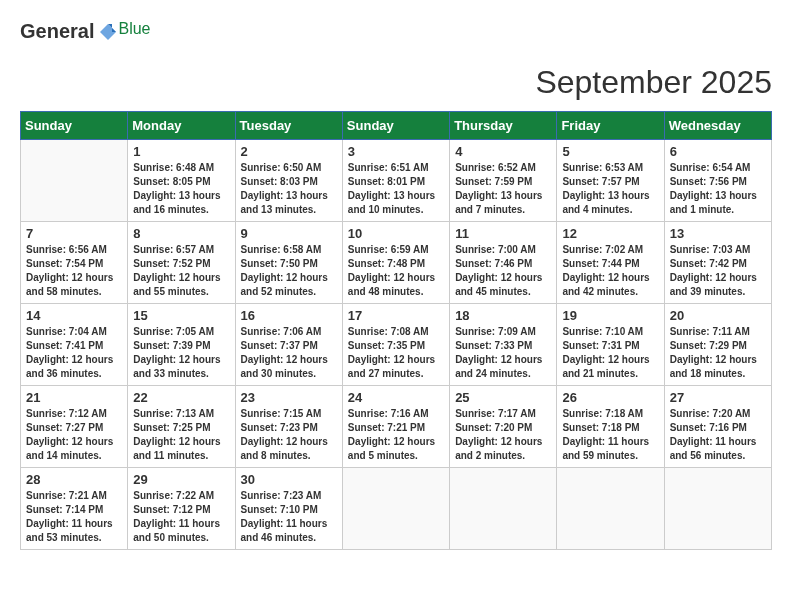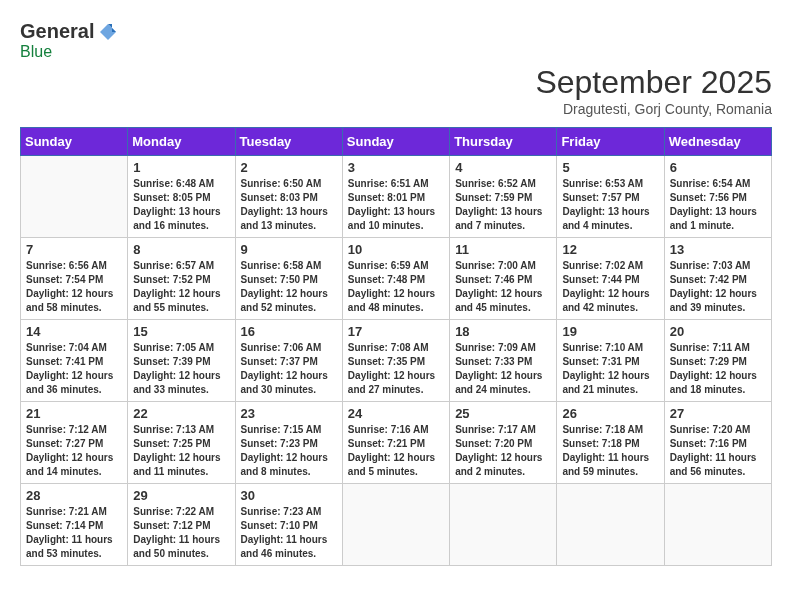--- a/index.html
+++ b/index.html
@@ -11,21 +11,21 @@
       padding: 20px;
     }
     .header {
       display: flex;
       justify-content: space-between;
       align-items: flex-start;
       margin-bottom: 10px;
     }
     .logo {
       display: flex;
-      flex-direction: column;
+      flex-direction: row;
       align-items: flex-start;
     }
     .logo-top {
       display: flex;
       align-items: center;
       gap: 2px;
     }
     .title-section {
       text-align: right;
       margin-top: 44px;
@@ -38,21 +38,21 @@
     .location {
       font-size: 14px;
       color: #555;
     }
     .calendar {
       width: 100%;
       border-collapse: collapse;
       border: 1px solid #ccc;
     }
     .calendar th {
-      background-color: #6d28d9;
+      background-color: #15803d;
       color: #fff;
       padding: 6px 4px;
       text-align: left;
       font-size: 13px;
       font-weight: bold;
       border: 1px solid #3a6bb0;
     }
     .calendar td {
       border: 1px solid #ccc;
       vertical-align: top;
@@ -89,21 +89,20 @@
         <polygon points="10,2 18,10 10,18 2,10" fill="#4a90d9" opacity="0.8"></polygon>
         <polygon points="10,2 18,10 14,10 14,2" fill="#2a70b9"></polygon>
       </svg>
     </div>
     <div>
       <span style="font-size:16px;font-weight:normal;color:#15803d;">Blue</span>
     </div>
   </div>
   <div class="title-section">
     <div class="month-title">September 2025</div>
-    <div class="location">Dragutesti, Gorj County, Romania</div>
   </div>
 </div>
 
 <table class="calendar">
   <thead>
     <tr>
 
     <th>Sunday</th>
         <th>Monday</th>
         <th>Tuesday</th>

